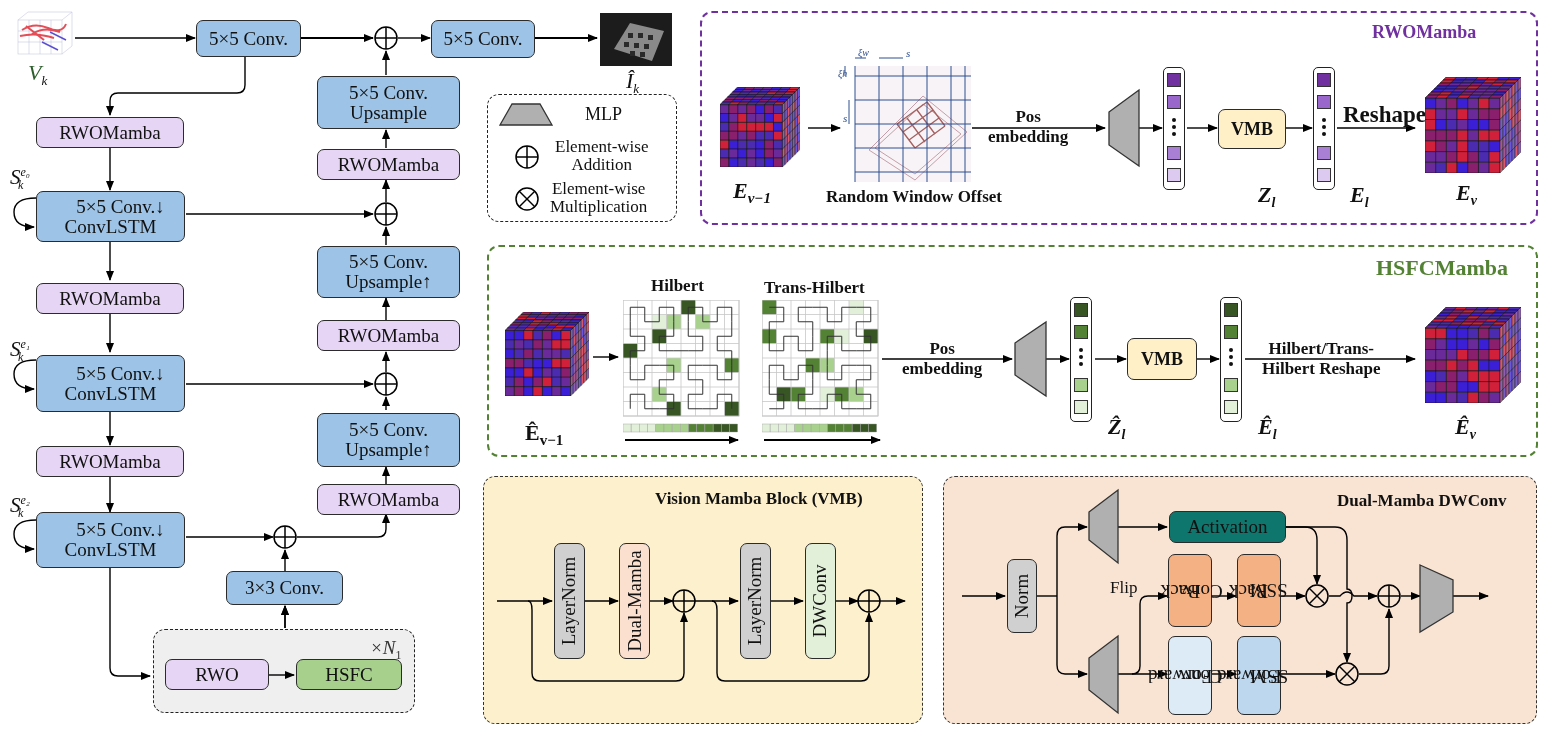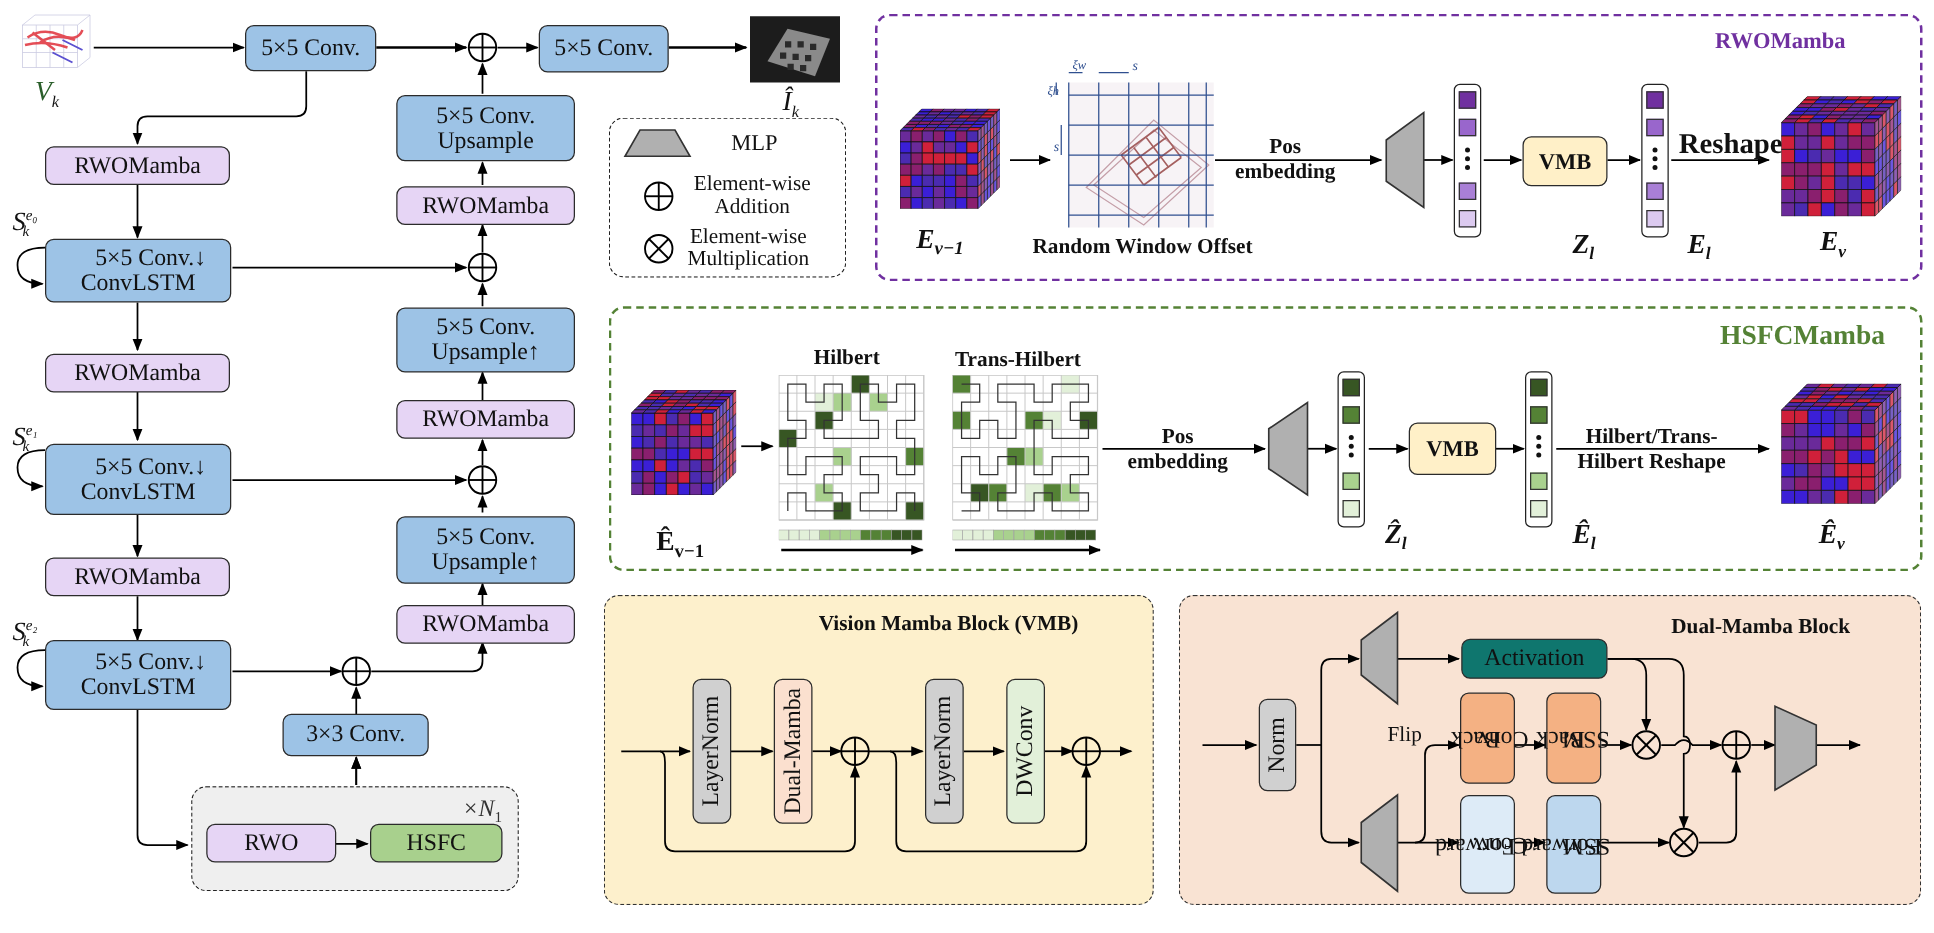--- a/index.html
+++ b/index.html
@@ -1228,21 +1228,21 @@
 <div class="box peach vert" style="left:619px;top:543px;width:31px;height:116px;">
     <span>Dual-Mamba</span>
   </div>
 <div class="box gray vert" style="left:740px;top:543px;width:31px;height:116px;">
     <span>LayerNorm</span>
   </div>
 <div class="box ltgreen vert" style="left:805px;top:543px;width:31px;height:116px;">
     <span>DWConv</span>
   </div>
 
-<div class="label bold" style="left:1337px;top:491px;font-size:17px;">Dual-Mamba Block</div>
+<div class="label bold" style="left:1337px;top:491px;font-size:17px;">Dual-Mamba DWConv</div>
 <div class="box gray vert" style="left:1007px;top:559px;width:30px;height:74px;">
     <span>Norm</span>
   </div>
 <div class="box act" style="left:1169px;top:511px;width:117px;height:32px;">
     <span>Activation</span>
   </div>
 <div class="label" style="left:1110px;top:578px;font-size:17px;">Flip</div>
 <div class="box orange vert" style="left:1168px;top:554px;width:44px;height:73px;">
     <span><span>Back</span><br><span>Conv.</span></span>
   </div>

